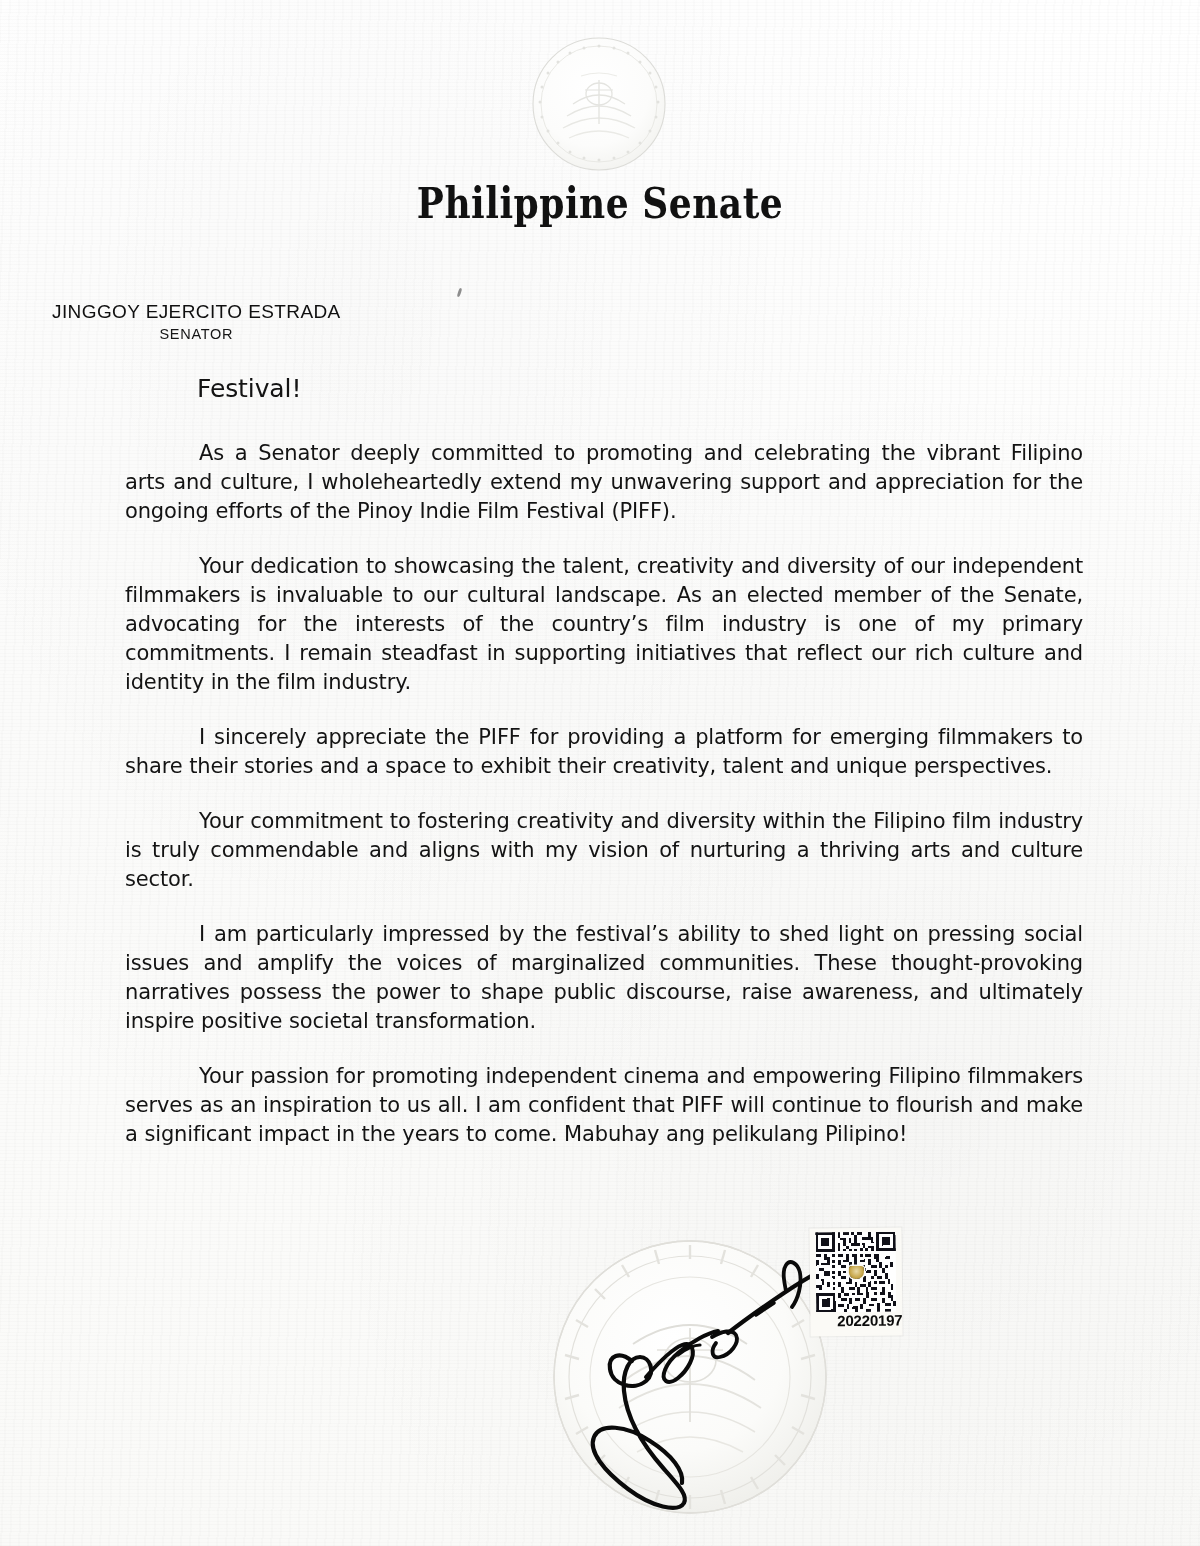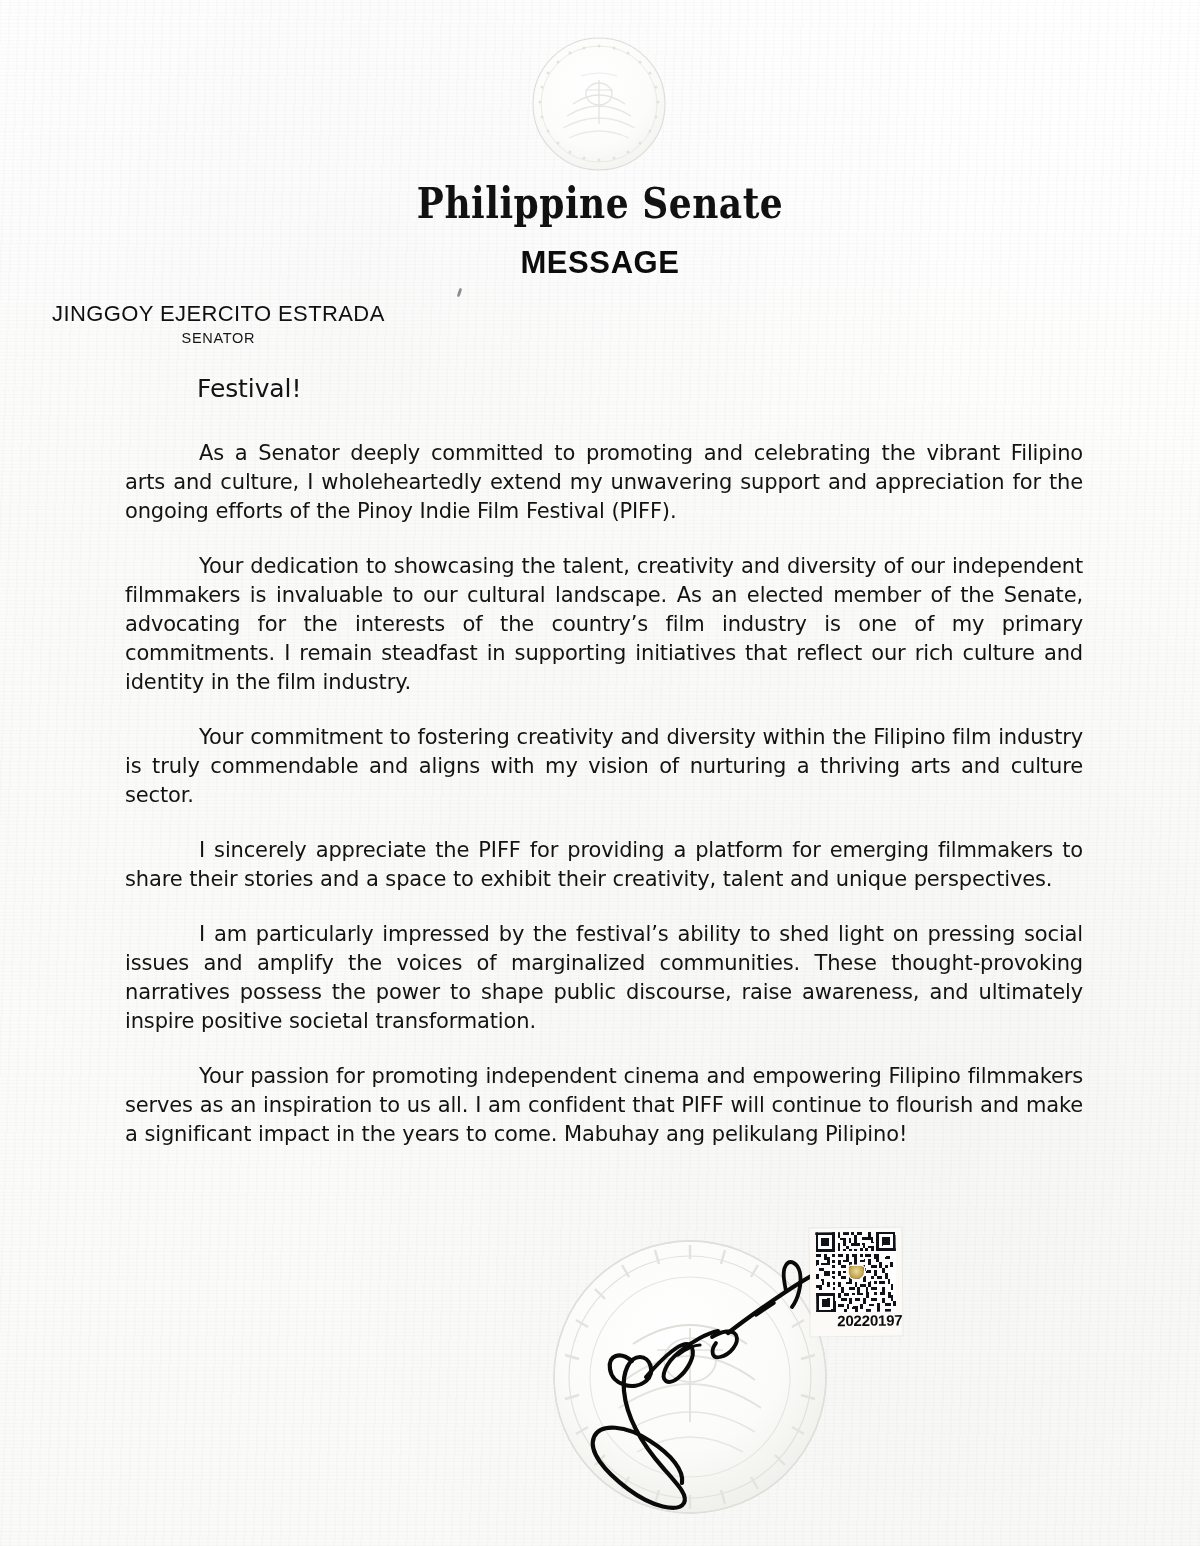--- a/index.html
+++ b/index.html
@@ -85,21 +85,21 @@
 
   
   .sender {
     position: absolute;
     left: 52px;
     top: 301px;
     text-align: center;
   }
   .sender-name {
     font-family: "Liberation Sans", sans-serif;
-    font-size: 22px;
+    font-size: 19px;
     font-weight: 400;
     letter-spacing: 0.4px;
     color: #101010;
     white-space: nowrap;
   }
   .sender-role {
     font-family: "Liberation Sans", sans-serif;
     font-size: 14.5px;
     font-weight: 400;
     letter-spacing: 0.7px;
@@ -262,35 +262,34 @@
       <path d="M76 48 L76 92" stroke="#e4e4e0" stroke-width="1.4" fill="none"></path>
       <path d="M62 58 L90 58" stroke="#e6e6e2" stroke-width="1.2" fill="none"></path>
       <path d="M58 44 Q76 38 94 44" fill="none" stroke="#ececE8" stroke-width="1.1"></path>
     </svg>
   </div>
 
   <div class="letterhead">
     <span class="lh-inner">Philippine Senate</span>
   </div>
 
-  <div class="message-title">MESSAGE</div>
 
   <div class="speck"></div>
 
   <div class="sender">
     <div class="sender-name">JINGGOY EJERCITO ESTRADA</div>
     <div class="sender-role">SENATOR</div>
   </div>
 
   <div class="body-block">
     <p class="greeting">Festival!</p>
     <p class="para">As a Senator deeply committed to promoting and celebrating the vibrant Filipino arts and culture, I wholeheartedly extend my unwavering support and appreciation for the ongoing efforts of the Pinoy Indie Film Festival (PIFF).</p>
     <p class="para">Your dedication to showcasing the talent, creativity and diversity of our independent filmmakers is invaluable to our cultural landscape. As an elected member of the Senate, advocating for the interests of the country’s film industry is one of my primary commitments. I remain steadfast in supporting initiatives that reflect our rich culture and identity in the film industry.</p>
+    <p class="para">I sincerely appreciate the PIFF for providing a platform for emerging filmmakers to share their stories and a space to exhibit their creativity, talent and unique perspectives.</p>
     <p class="para">Your commitment to fostering creativity and diversity within the Filipino film industry is truly commendable and aligns with my vision of nurturing a thriving arts and culture sector.</p>
-    <p class="para">I sincerely appreciate the PIFF for providing a platform for emerging filmmakers to share their stories and a space to exhibit their creativity, talent and unique perspectives.</p>
     <p class="para">I am particularly impressed by the festival’s ability to shed light on pressing social issues and amplify the voices of marginalized communities. These thought-provoking narratives possess the power to shape public discourse, raise awareness, and ultimately inspire positive societal transformation.</p>
     <p class="para">Your passion for promoting independent cinema and empowering Filipino filmmakers serves as an inspiration to us all. I am confident that PIFF will continue to flourish and make a significant impact in the years to come. Mabuhay ang pelikulang Pilipino!</p>
   </div>
 
   <div class="dry-seal">
     <svg viewBox="0 0 290 290" xmlns="http://www.w3.org/2000/svg">
       <defs>
         <radialGradient id="drySealBg" cx="44%" cy="36%" r="64%">
           <stop offset="0%" stop-color="#ffffff"></stop>
           <stop offset="65%" stop-color="#fbfbf9"></stop>

